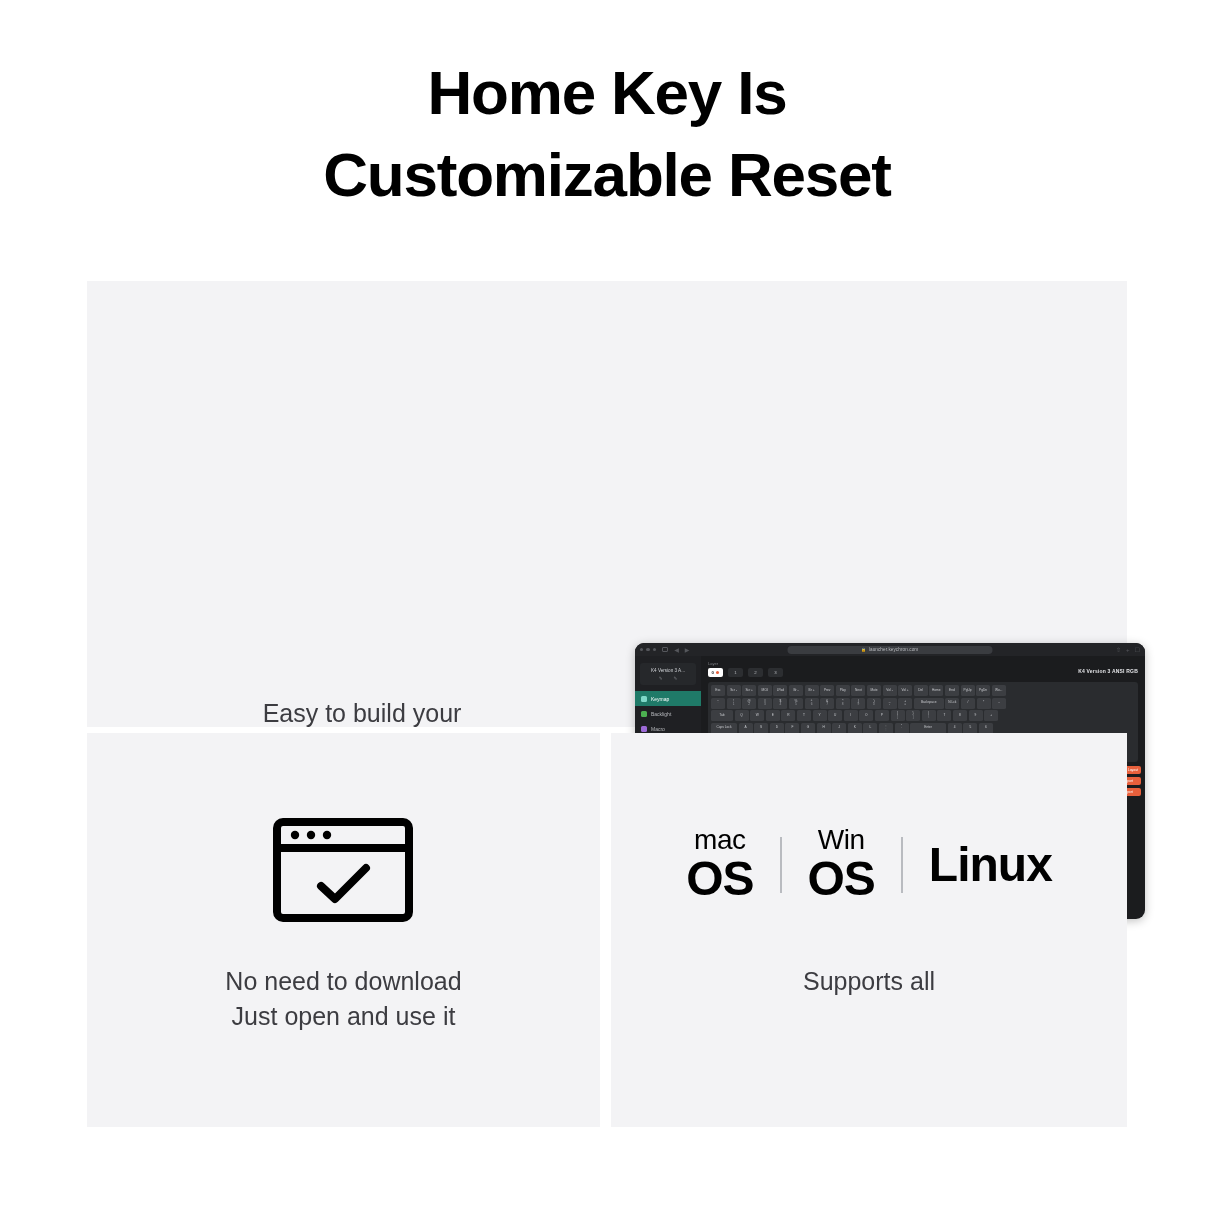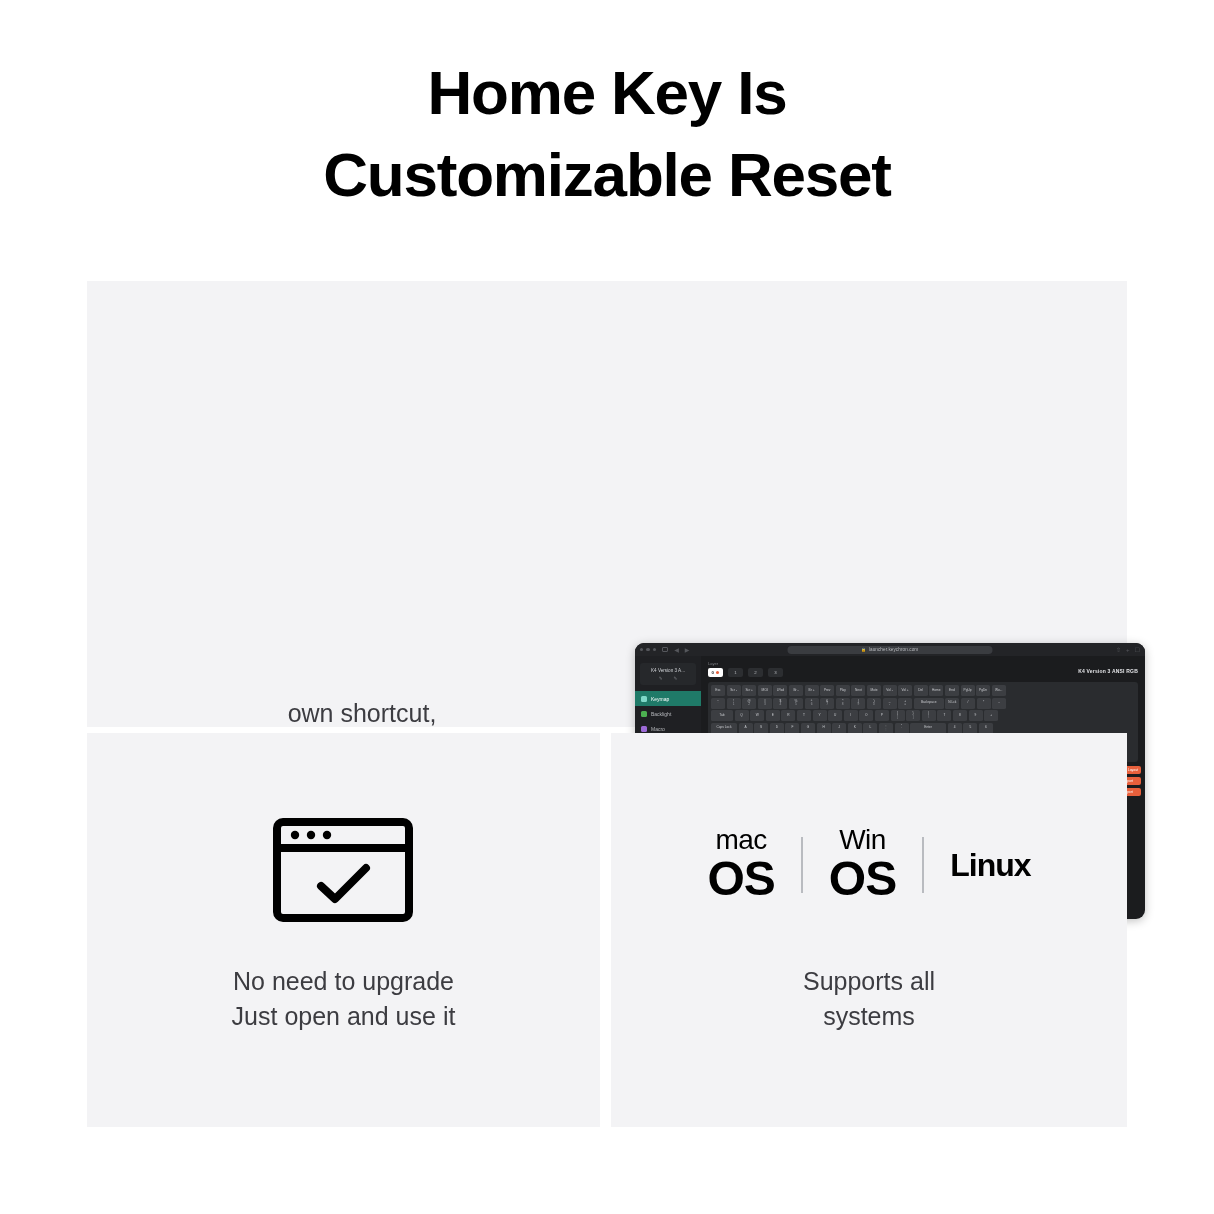--- a/index.html
+++ b/index.html
@@ -208,36 +208,37 @@
   .oslogos {
     position: absolute;
     left: 611px; top: 826px; width: 516px;
     display: flex; align-items: center; justify-content: center;
     gap: 0;
     color: #000;
   }
   .osblock { display: flex; flex-direction: column; align-items: center; line-height: 1; }
   .osblock .small { font-size: 28px; font-weight: 500; letter-spacing: -0.5px; }
   .osblock .big { font-size: 48px; font-weight: 700; letter-spacing: -1px; margin-top: 1px; }
-  .osblock.single .big { font-size: 32px; font-weight: 700; }
+  .osblock.single .big { font-size: 48px; font-weight: 700; }
   .os-sep { width: 2px; height: 56px; background: #b9bbc0; margin: 0 26px; }
 </style>
 </head>
 <body>
 
 <div class="page">
 
   <h1 class="headline">
     <span class="ln">Home Key Is</span>
     <span class="ln">Customizable Reset</span>
   </h1>
 
   <div class="panel" id="panel-top">
 
     <div class="blurb">
+      <span class="ln">Easy to build your</span>
       <span class="ln">own shortcut,</span>
       <span class="ln">keymap, and upgrade</span>
       <span class="ln">your keyboard</span>
       <span class="ln">firmware</span>
     </div>
 
     <div class="app-window">
 
       <div class="chrome">
         <div class="chrome-left">
@@ -789,21 +790,21 @@
       <rect x="4" y="4" width="132" height="96" rx="6" ry="6" fill="none" stroke="#000" stroke-width="8"></rect>
       <line x1="4" y1="30" x2="136" y2="30" stroke="#000" stroke-width="8"></line>
       <circle cx="22" cy="17" r="4.2" fill="#000"></circle>
       <circle cx="38" cy="17" r="4.2" fill="#000"></circle>
       <circle cx="54" cy="17" r="4.2" fill="#000"></circle>
       <polyline points="48,68 62,81 93,50" fill="none" stroke="#000" stroke-width="8" stroke-linecap="round" stroke-linejoin="round"></polyline>
     </svg>
   </div>
 
   <div class="caption" id="cap-bl">
-    <span class="ln">No need to upgrade</span>
+    <span class="ln">No need to download</span>
     <span class="ln">Just open and use it</span>
   </div>
 
   <div class="panel" id="panel-br"></div>
 
   <div class="oslogos">
     <div class="osblock">
       <span class="small">mac</span>
       <span class="big">OS</span>
     </div>
@@ -813,16 +814,15 @@
       <span class="big">OS</span>
     </div>
     <div class="os-sep"></div>
     <div class="osblock single">
       <span class="big">Linux</span>
     </div>
   </div>
 
   <div class="caption" id="cap-br">
     <span class="ln">Supports all</span>
-    <span class="ln">systems</span>
   </div>
 
 </div>
 
 </body></html>

